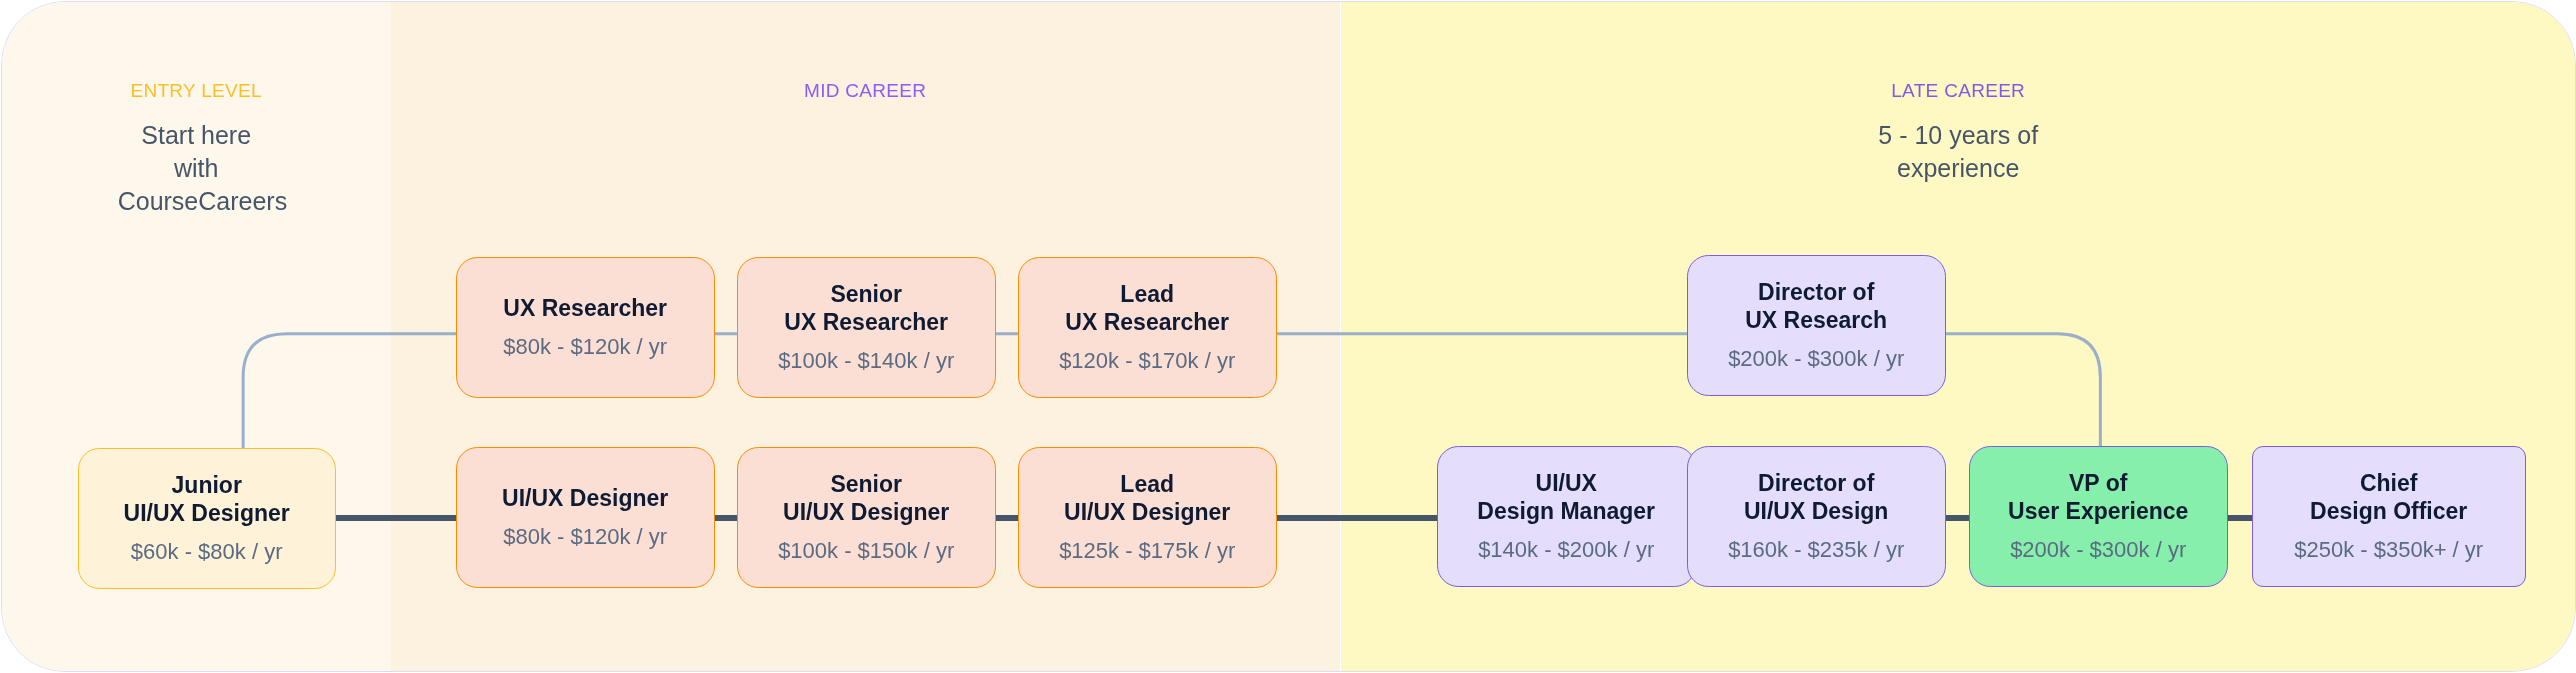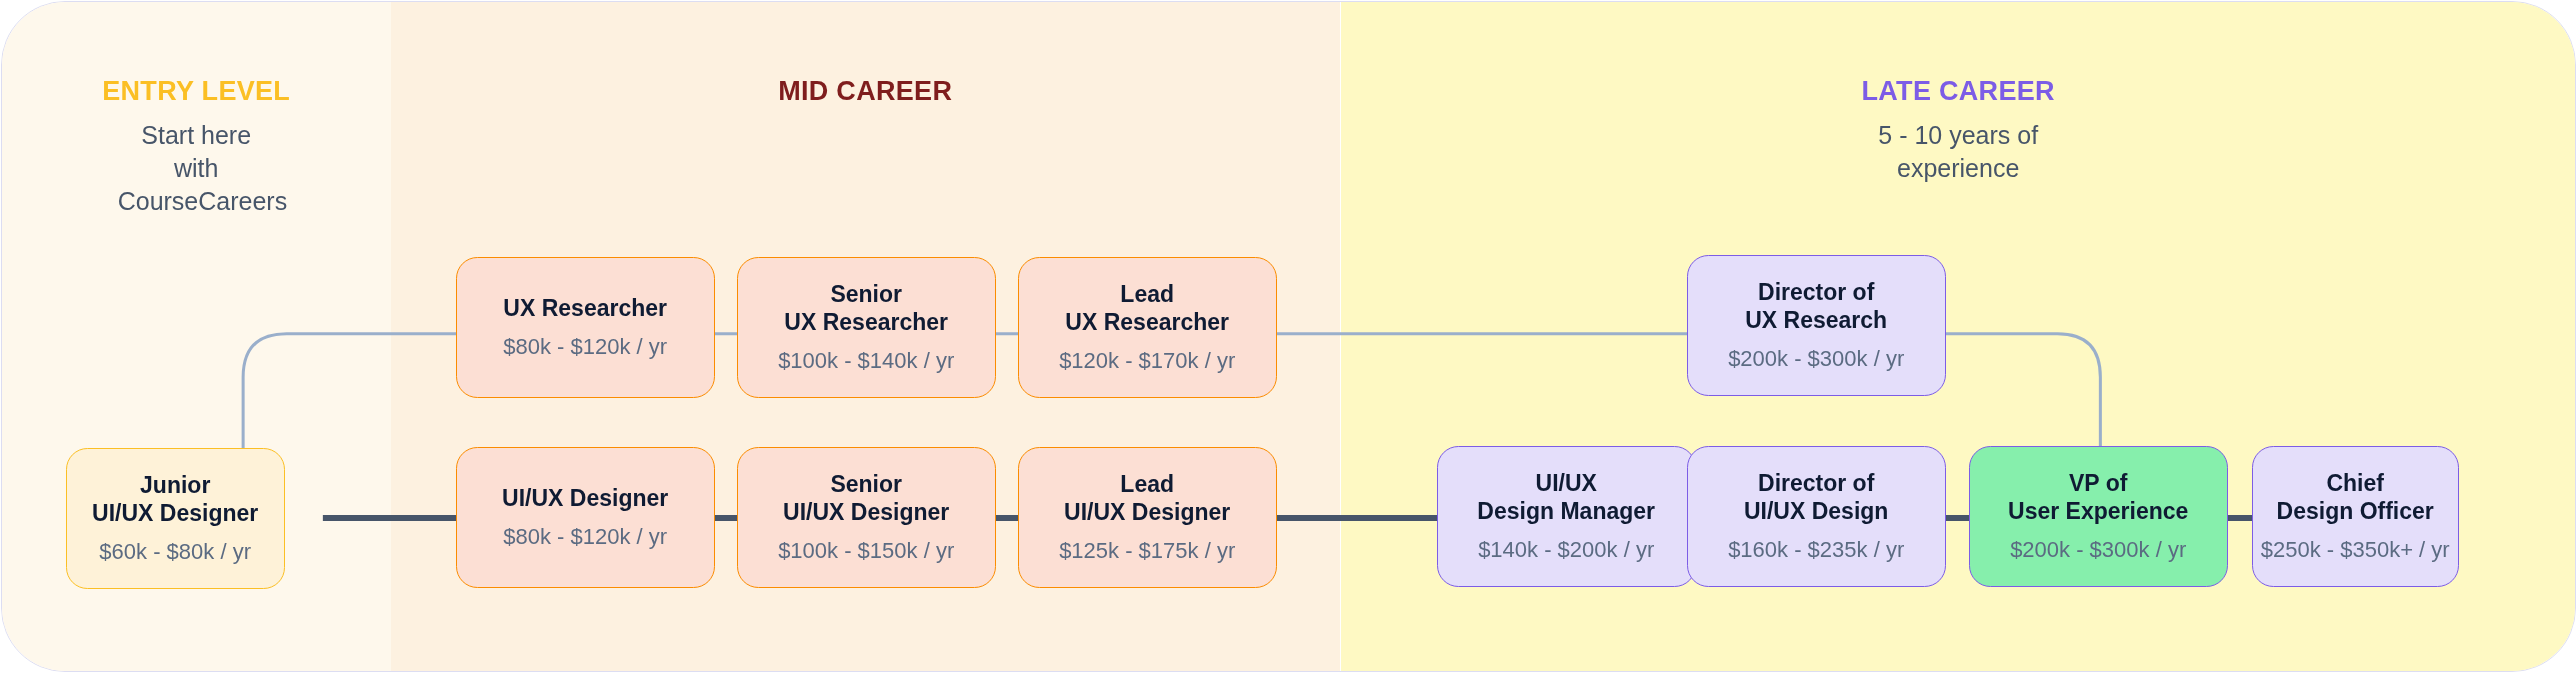--- a/index.html
+++ b/index.html
@@ -5,57 +5,57 @@
   html, body { margin: 0; padding: 0; background: #ffffff; }
   body { width: 2576px; height: 674px; position: relative; overflow: hidden;
          font-family: "Liberation Sans", "DejaVu Sans", sans-serif; }
   .frame { position: absolute; left: 0.7px; top: 0.7px; width: 2573px; height: 669px;
            border: 1.3px solid #DCDDF2; border-radius: 64px; overflow: hidden; }
   .col { position: absolute; top: 0; height: 100%; }
   .col.entry { left: 0; width: 389px; }
   .col.mid { left: 389px; width: 949px; }
   .col.late { left: 1339px; width: 1235px; }
   .head { position: absolute; left: 0; right: 0; top: 70px; text-align: center; }
-  .head .ttl { font-weight: 700; font-size: 27px; letter-spacing: 0.3px; line-height: 38px; }
+  .head .ttl { font-weight: 400; font-size: 19px; letter-spacing: 0.3px; line-height: 38px; }
   .head .sub { font-size: 25px; line-height: 33px; color: #475569; margin-top: 9.4px; }
   svg.lines { position: absolute; left: 0; top: 0; }
   .node { position: absolute; box-sizing: border-box; border-radius: 21.4px; border-width: 1.7px; border-style: solid;
           display: flex; flex-direction: column; align-items: center; justify-content: center; text-align: center; }
   .node .role { font-weight: 700; font-size: 23px; line-height: 28px; color: #0F1B33; white-space: pre-line; }
   .node .pay { font-size: 22px; line-height: 28px; color: #5B6B82; margin-top: 10.7px; }
 </style>
 </head>
 <body>
 
 <div class="frame">
   <div class="col entry" style="background: rgb(254, 248, 236);">
     <div class="head">
       <div class="ttl" style="color: rgb(251, 191, 36);">ENTRY LEVEL</div>
       <div class="sub" style="padding:0 116px;">Start here with CourseCareers</div>
     </div>
   </div>
   <div class="col mid" style="background: rgb(253, 241, 224);">
     <div class="head">
-      <div class="ttl" style="color: #7f1d1d;">MID CAREER</div>
+      <div class="ttl" style="color: #8b5cf6;">MID CAREER</div>
     </div>
   </div>
   <div class="col late" style="background: #fef9c3;">
     <div class="head">
       <div class="ttl" style="color: rgb(124, 92, 230);">LATE CAREER</div>
       <div class="sub" style="padding:0 503px;">5 - 10 years of experience</div>
     </div>
   </div>
 
   <svg class="lines" width="2574" height="670" viewBox="0 0 3840 1000">
     <path class="research" d="M 359 668 L 359 560 Q 359 495 424 495 L 2515 495" fill="none" stroke-width="4.5" stroke="#9AAFCB"></path>
     <path class="research" d="M 2898 495 L 3067 495 Q 3131 495 3131 560 L 3131 665" fill="none" stroke-width="4.5" stroke="#9AAFCB"></path>
     <line class="main" x1="478" y1="770" x2="3358" y2="770" stroke-width="9" stroke="#475569"></line>
   </svg>
 
-  <div class="node entry" style="left: 64px; top: 446px; width: 219px; height: 141px; background: rgb(254, 242, 216); border-color: rgb(251, 191, 36);">
+  <div class="node entry" style="left: 76px; top: 446px; width: 258px; height: 141px; background: rgb(254, 242, 216); border-color: rgb(251, 191, 36);">
     <div class="role">Junior
 UI/UX Designer</div>
     <div class="pay">$60k - $80k / yr</div>
   </div>
 
   <div class="node mid" style="left: 454px; top: 255px; width: 259px; height: 141px; background: rgb(252, 223, 212); border-color: rgb(251, 140, 0);">
     <div class="role">UX Researcher</div>
     <div class="pay">$80k - $120k / yr</div>
   </div>
   <div class="node mid" style="left: 735px; top: 255px; width: 259px; height: 141px; background: rgb(252, 223, 212); border-color: rgb(251, 140, 0);">
@@ -98,19 +98,19 @@
   <div class="node late" style="left: 1685px; top: 444px; width: 259px; height: 141px; background: rgb(228, 222, 250); border-color: rgb(124, 92, 230);">
     <div class="role">Director of
 UI/UX Design</div>
     <div class="pay">$160k - $235k / yr</div>
   </div>
   <div class="node late" style="left: 1967px; top: 444px; width: 259px; height: 141px; background: #86efac; border-color: rgb(124, 92, 230);">
     <div class="role">VP of
 User Experience</div>
     <div class="pay">$200k - $300k / yr</div>
   </div>
-  <div class="node late" style="left: 2250px; top: 444px; width: 207px; height: 141px; background: rgb(228, 222, 250); border-color: rgb(124, 92, 230);">
+  <div class="node late" style="left: 2250px; top: 444px; width: 274px; height: 141px; background: rgb(228, 222, 250); border-color: rgb(124, 92, 230); border-radius: 11px;">
     <div class="role">Chief
 Design Officer</div>
     <div class="pay">$250k - $350k+ / yr</div>
   </div>
 </div>
 
 
 </body></html>

